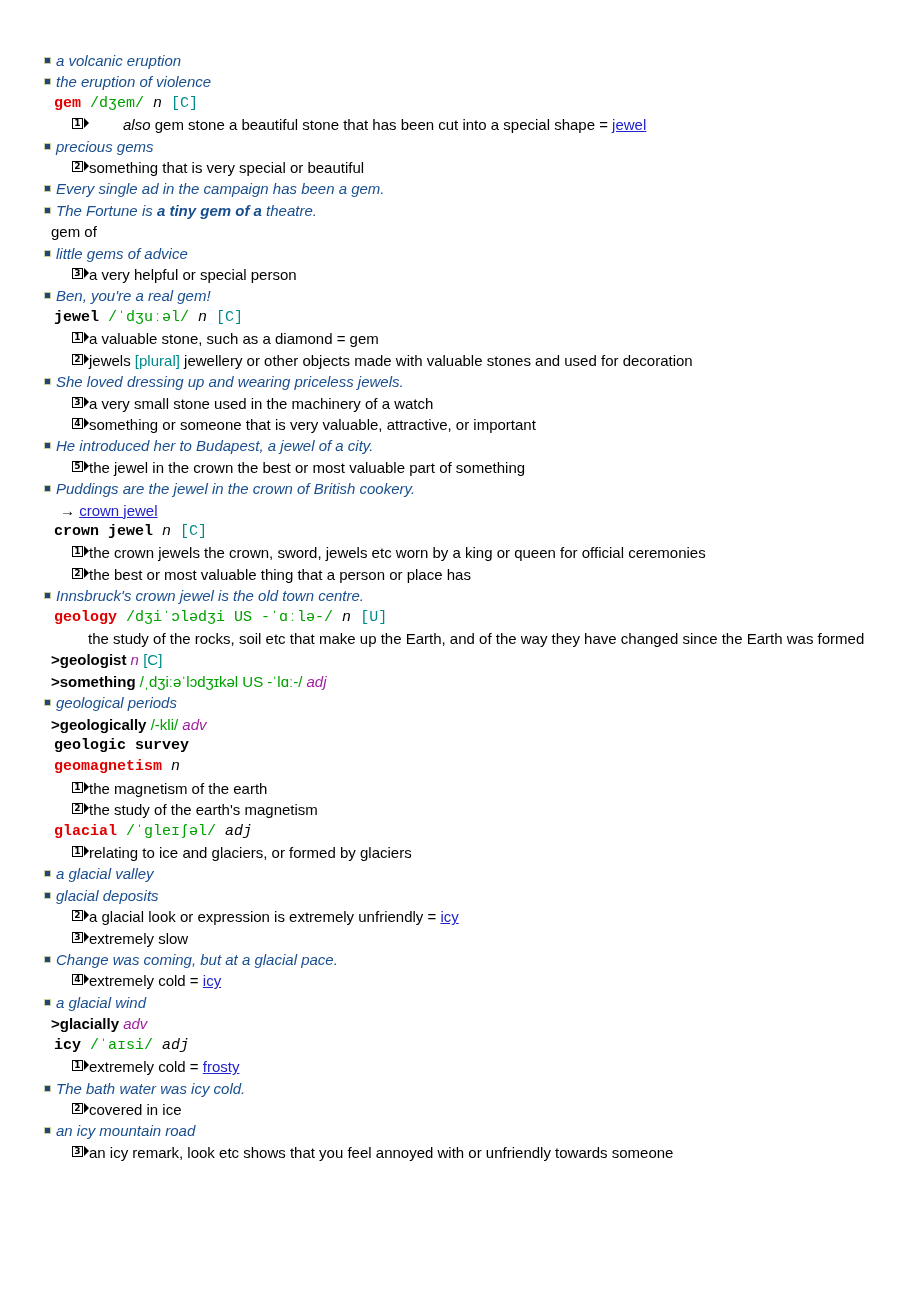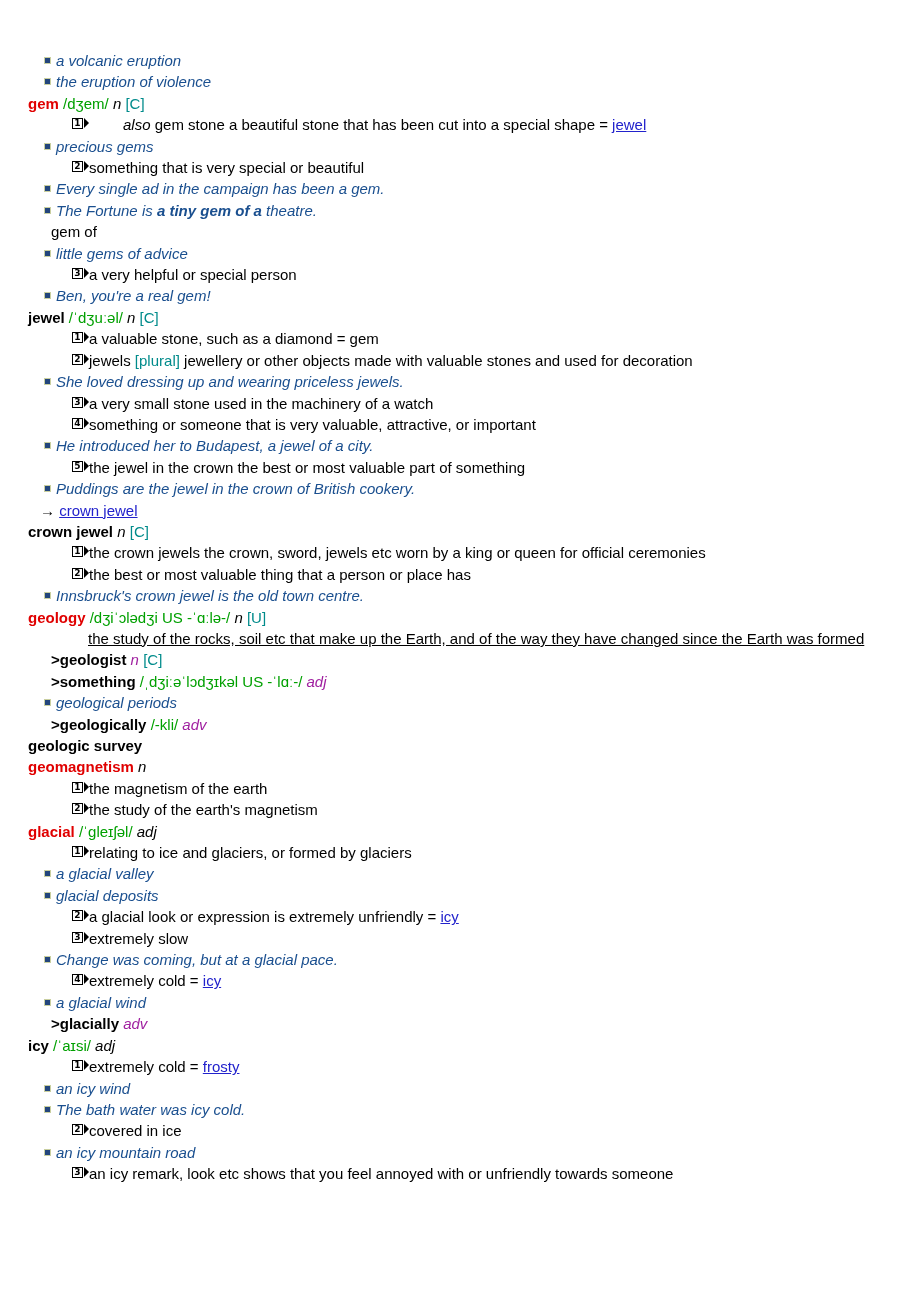--- a/index.html
+++ b/index.html
@@ -19,26 +19,26 @@
     position: relative;
     width: 920px;
     height: 1302px;
     padding: 50px 0 0 0;
     box-sizing: border-box;
     overflow: hidden;
   }
   .entry-list { margin: 0; padding: 0; }
 
   
-  .lvl-hw   { padding-left: 28px; }   
+  .lvl-hw   { padding-left: 54px; font-family: Liberation Mono, monospace; }   
   .lvl-sense{ padding-left: 72px; }   
   .lvl-sub  { padding-left: 51px; }   
   .lvl-ex   { padding-left: 44px; }   
-  .lvl-def  { padding-left: 88px; text-decoration: underline; }   
-  .lvl-xref { padding-left: 40px; }
+  .lvl-def  { padding-left: 88px; }   
+  .lvl-xref { padding-left: 60px; }
 
   .line {
     line-height: 21.4px;
     white-space: normal;
     position: relative;
   }
   .line.wrap { max-width: 820px; }
 
   
   .hw-main    { color: #e00000; font-weight: bold; }
@@ -177,21 +177,20 @@
     <div class="line lvl-ex"><span class="bullet"></span><span class="ex">Change was coming, but at a glacial pace.</span></div>
 
     <div class="line lvl-sense wrap"><span class="snum"><span class="box">4</span><span class="tri"></span></span><span class="def">extremely cold = </span><span class="xlink">icy</span></div>
     <div class="line lvl-ex"><span class="bullet"></span><span class="ex">a glacial wind</span></div>
 
     <div class="line lvl-sub"><span class="deriv">&gt;</span><span class="deriv">glacially</span> <span class="pos-purple">adv</span></div>
 
     <div class="line lvl-hw"><span class="hw-sub">icy</span> <span class="phon">/ˈaɪsi/</span> <span class="pos">adj</span></div>
 
     <div class="line lvl-sense wrap"><span class="snum"><span class="box">1</span><span class="tri"></span></span><span class="def">extremely cold = </span><span class="xlink">frosty</span></div>
-    <div class="line lvl-ex"><span class="bullet"></span><span class="ex">an icy wind</span></div>
     <div class="line lvl-ex"><span class="bullet"></span><span class="ex">The bath water was icy cold.</span></div>
 
     <div class="line lvl-sense wrap"><span class="snum"><span class="box">2</span><span class="tri"></span></span><span class="def">covered in ice</span></div>
     <div class="line lvl-ex"><span class="bullet"></span><span class="ex">an icy mountain road</span></div>
 
     <div class="line lvl-sense wrap"><span class="snum"><span class="box">3</span><span class="tri"></span></span><span class="def">an icy remark, look etc shows that you feel annoyed with or unfriendly towards someone</span></div>
 
   </div>
 </div>
 

